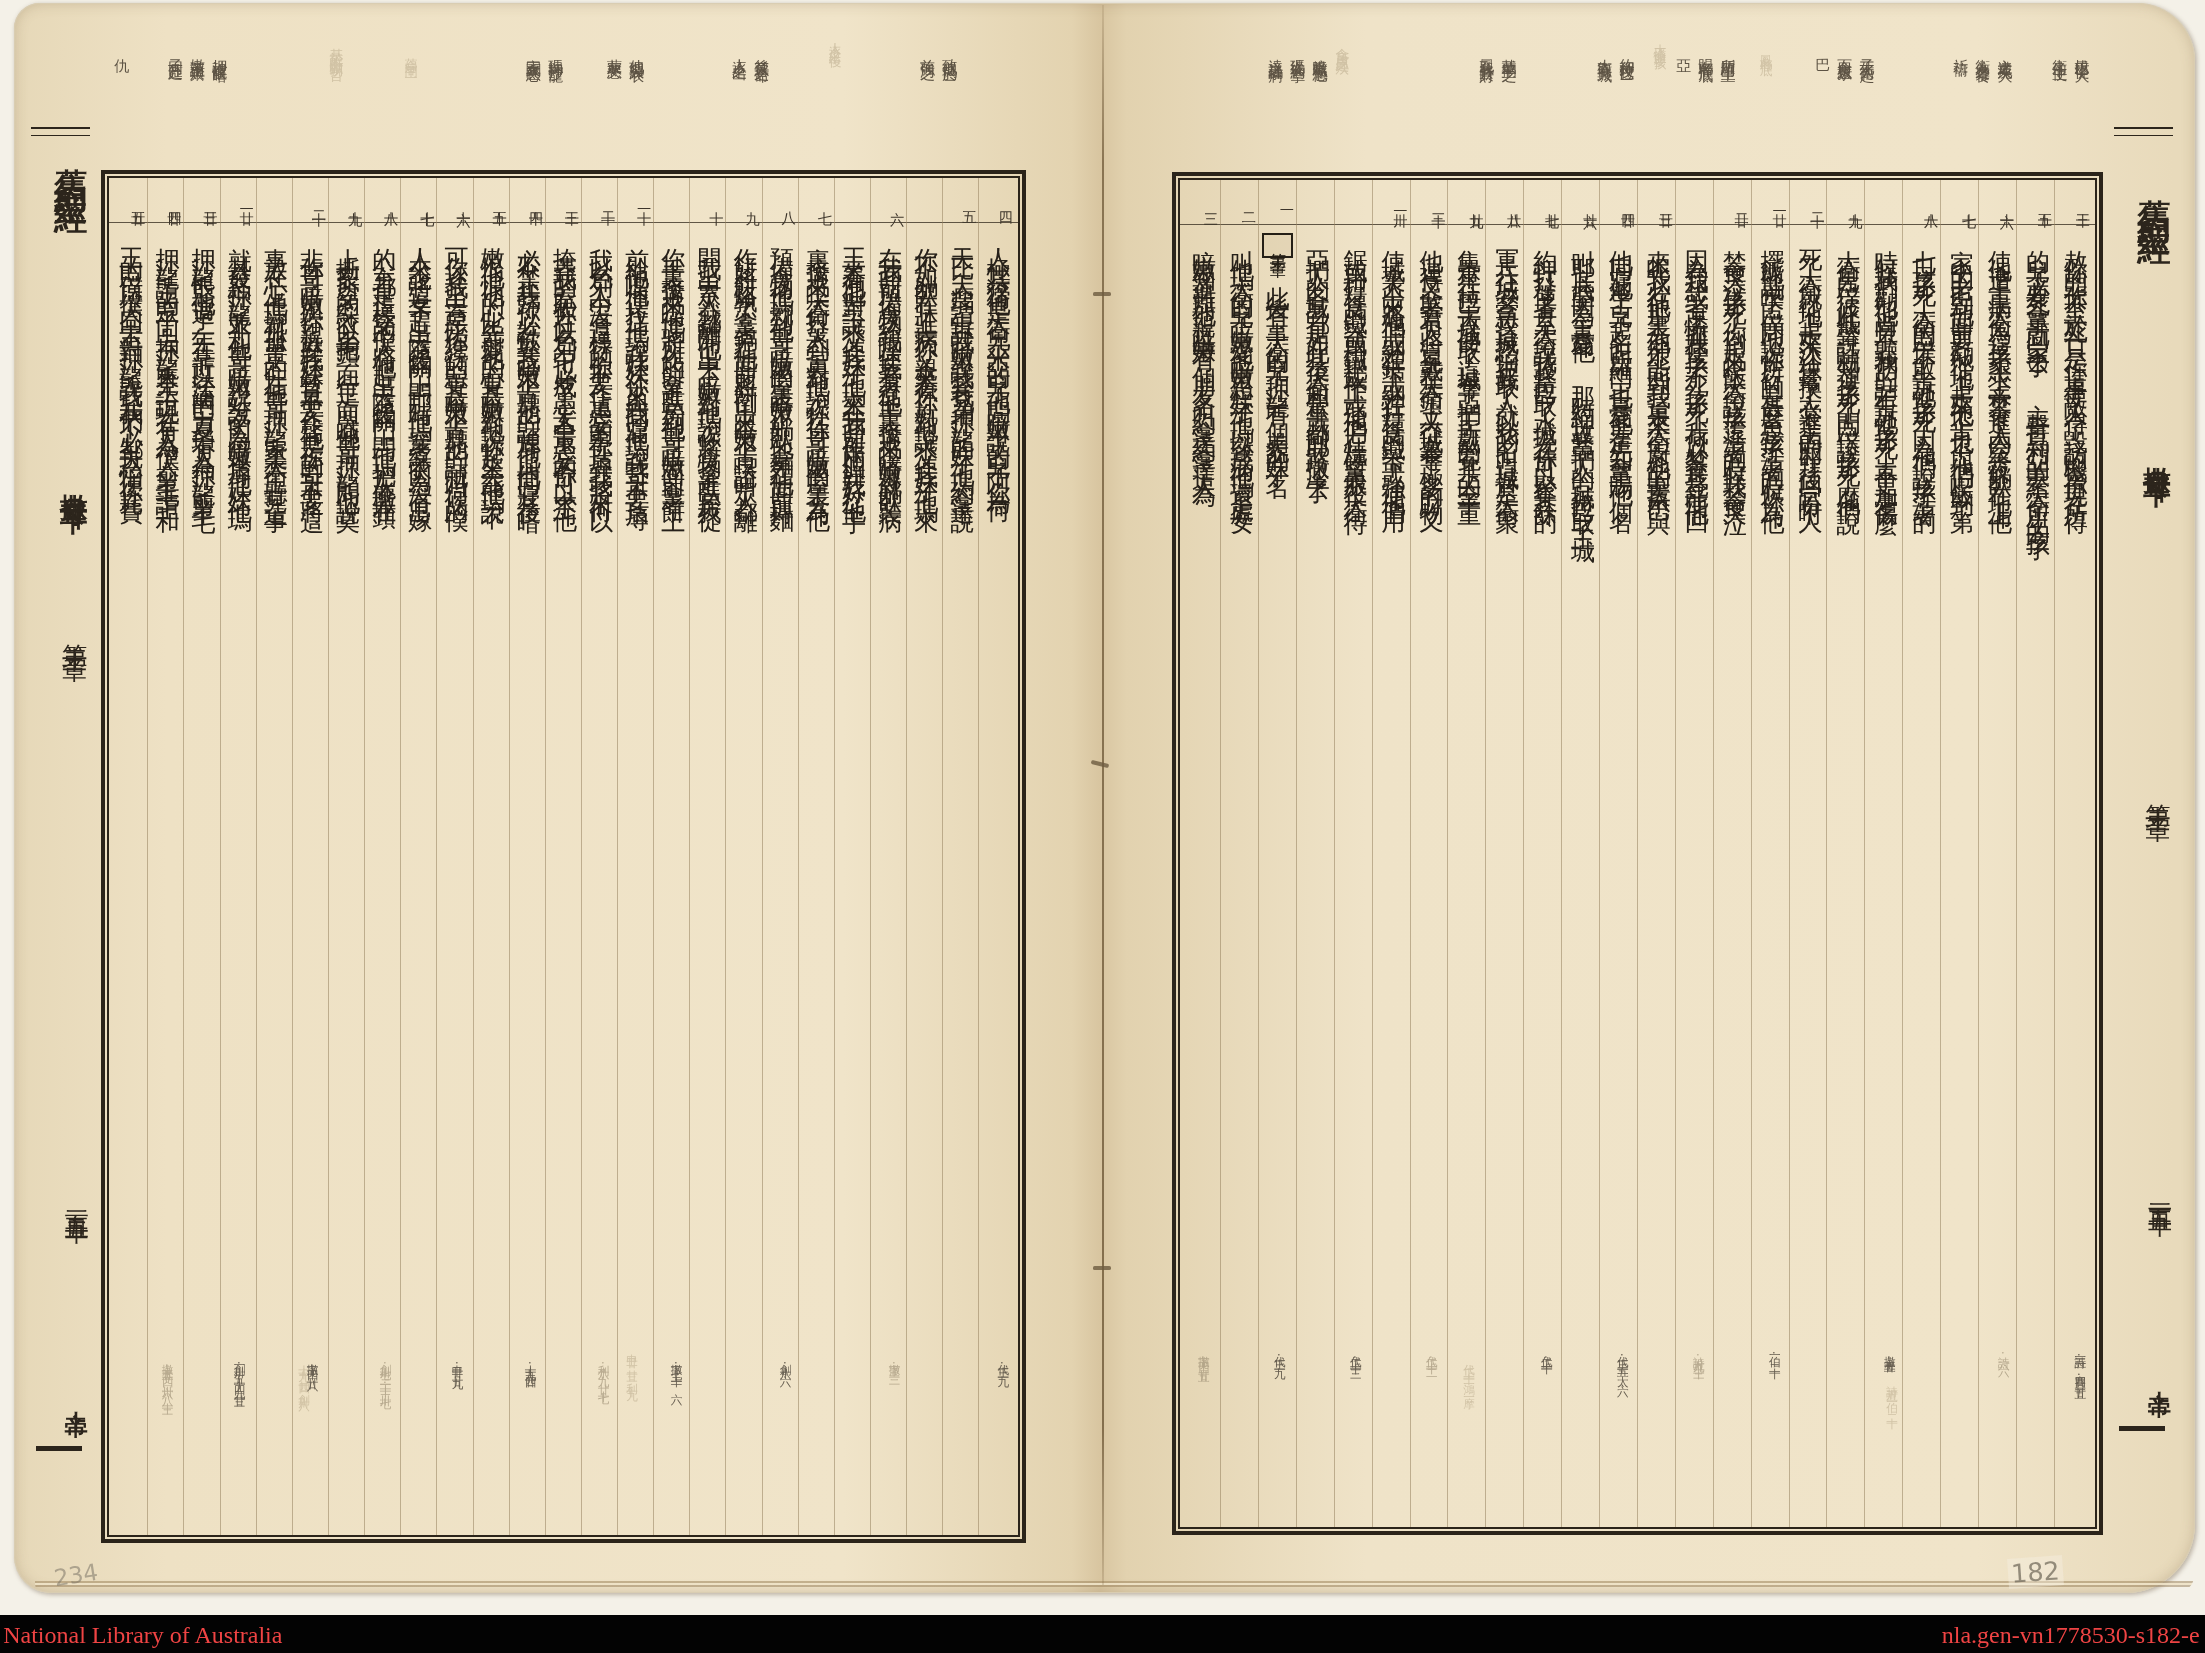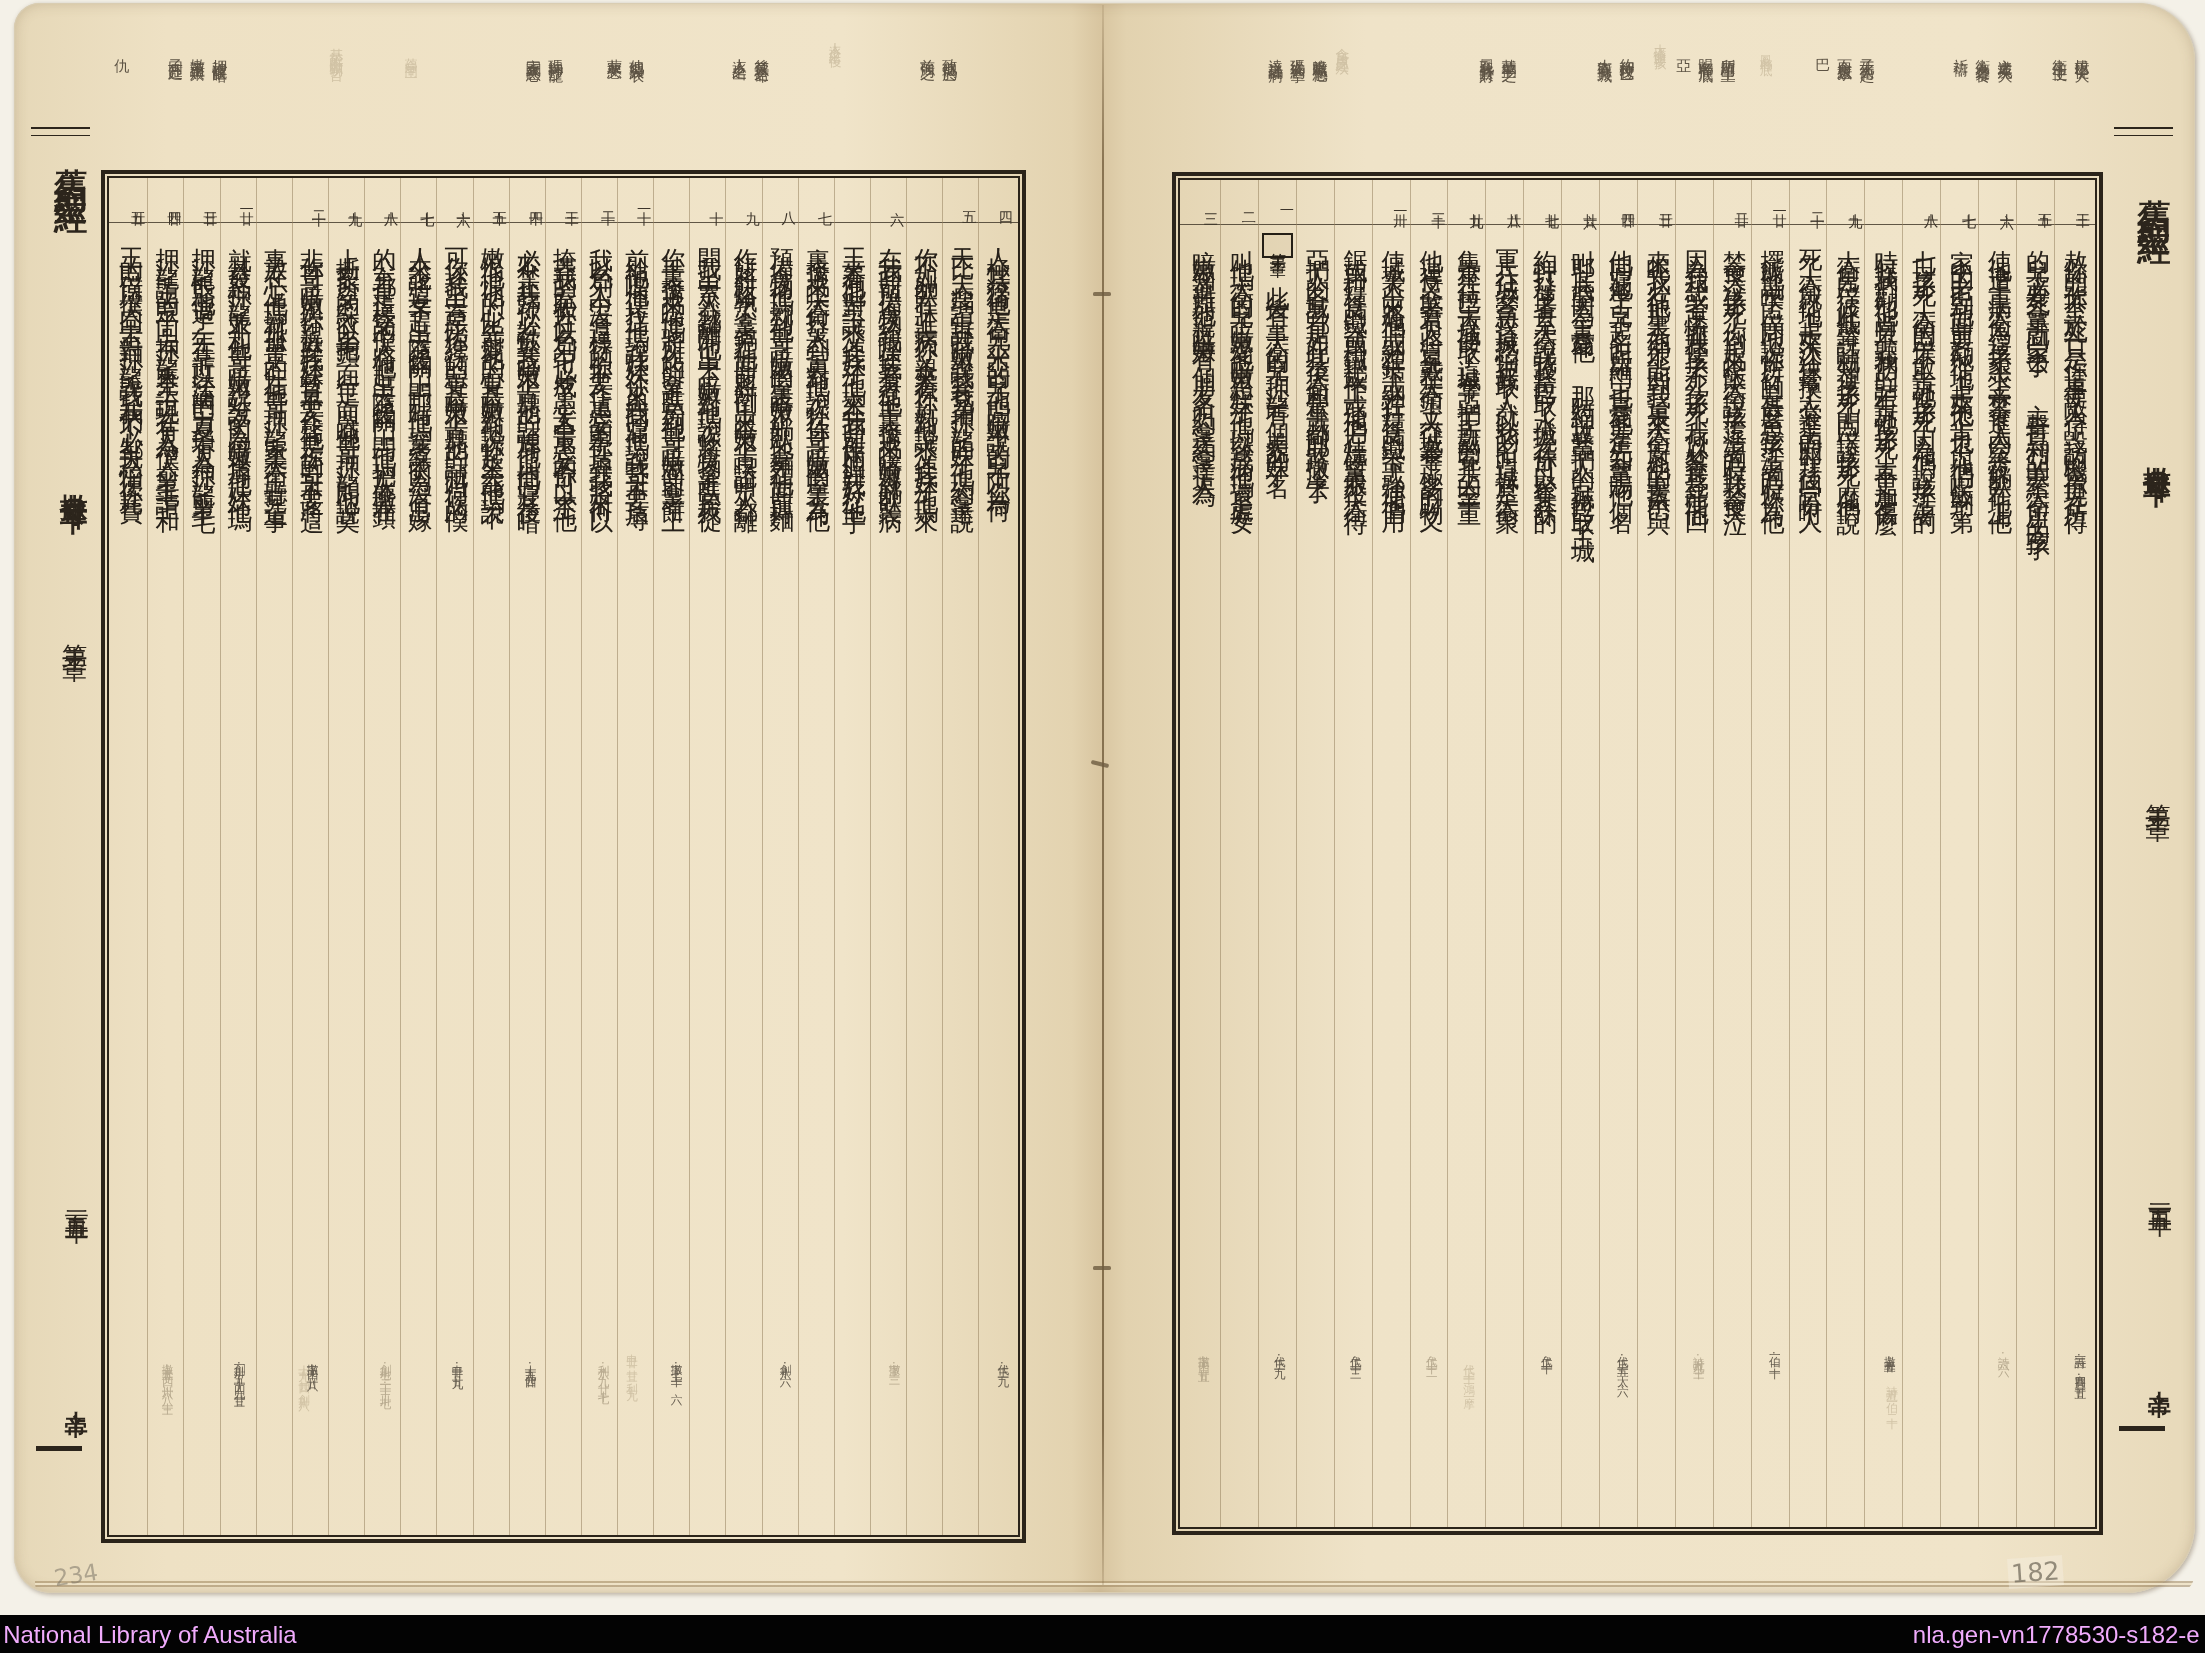--- a/index.html
+++ b/index.html
@@ -49,22 +49,22 @@
   .mitem{position:absolute;left:0;width:64px;writing-mode:vertical-rl;margin:0 auto;white-space:nowrap;
          color:#2c251c;display:flex;justify-content:center;}
   .mast{font-size:33px;letter-spacing:11.6px;font-weight:bold;}
   .mbook{font-size:27.5px;letter-spacing:5.3px;font-weight:bold;}
   .mchap{font-size:25.4px;letter-spacing:4.2px;}
   .mpage{font-size:24px;letter-spacing:3.2px;}
   .med{font-size:23px;letter-spacing:2.1px;font-weight:bold;}
   .mrule{position:absolute;width:59px;height:6.4px;border-top:2.1px solid #2c251c;border-bottom:1.6px solid #2c251c;}
   .medrule{position:absolute;width:46px;height:4.8px;background:#2c251c;}
   
-  #bar{position:absolute;left:0;right:0;bottom:0;height:39px;background:#030303;color:#f0abfc;
-       font-family:Liberation Sans, sans-serif;font-size:24px;}
+  #bar{position:absolute;left:0;right:0;bottom:0;height:39px;background:#030303;color:#ef4444;
+       font-family:Liberation Serif, serif;font-size:24px;}
   #bar .l{position:absolute;left:3.2px;bottom:5.3px;}
   #bar .r{position:absolute;right:5.3px;bottom:5.3px;}
   .pencil{position:absolute;color:#7d7668;font-family:"DejaVu Sans",sans-serif;}
   #pencil-l{left:54px;top:1562px;font-size:23px;transform:rotate(-9deg);opacity:.55;}
   #pencil-r{left:2008px;top:1557px;font-size:25.4px;transform:rotate(-4deg);opacity:.8;background:rgba(245,240,228,.5);padding:0 3.2px;}
 </style>
 </head>
 <body>
 
 <div id="scan">

